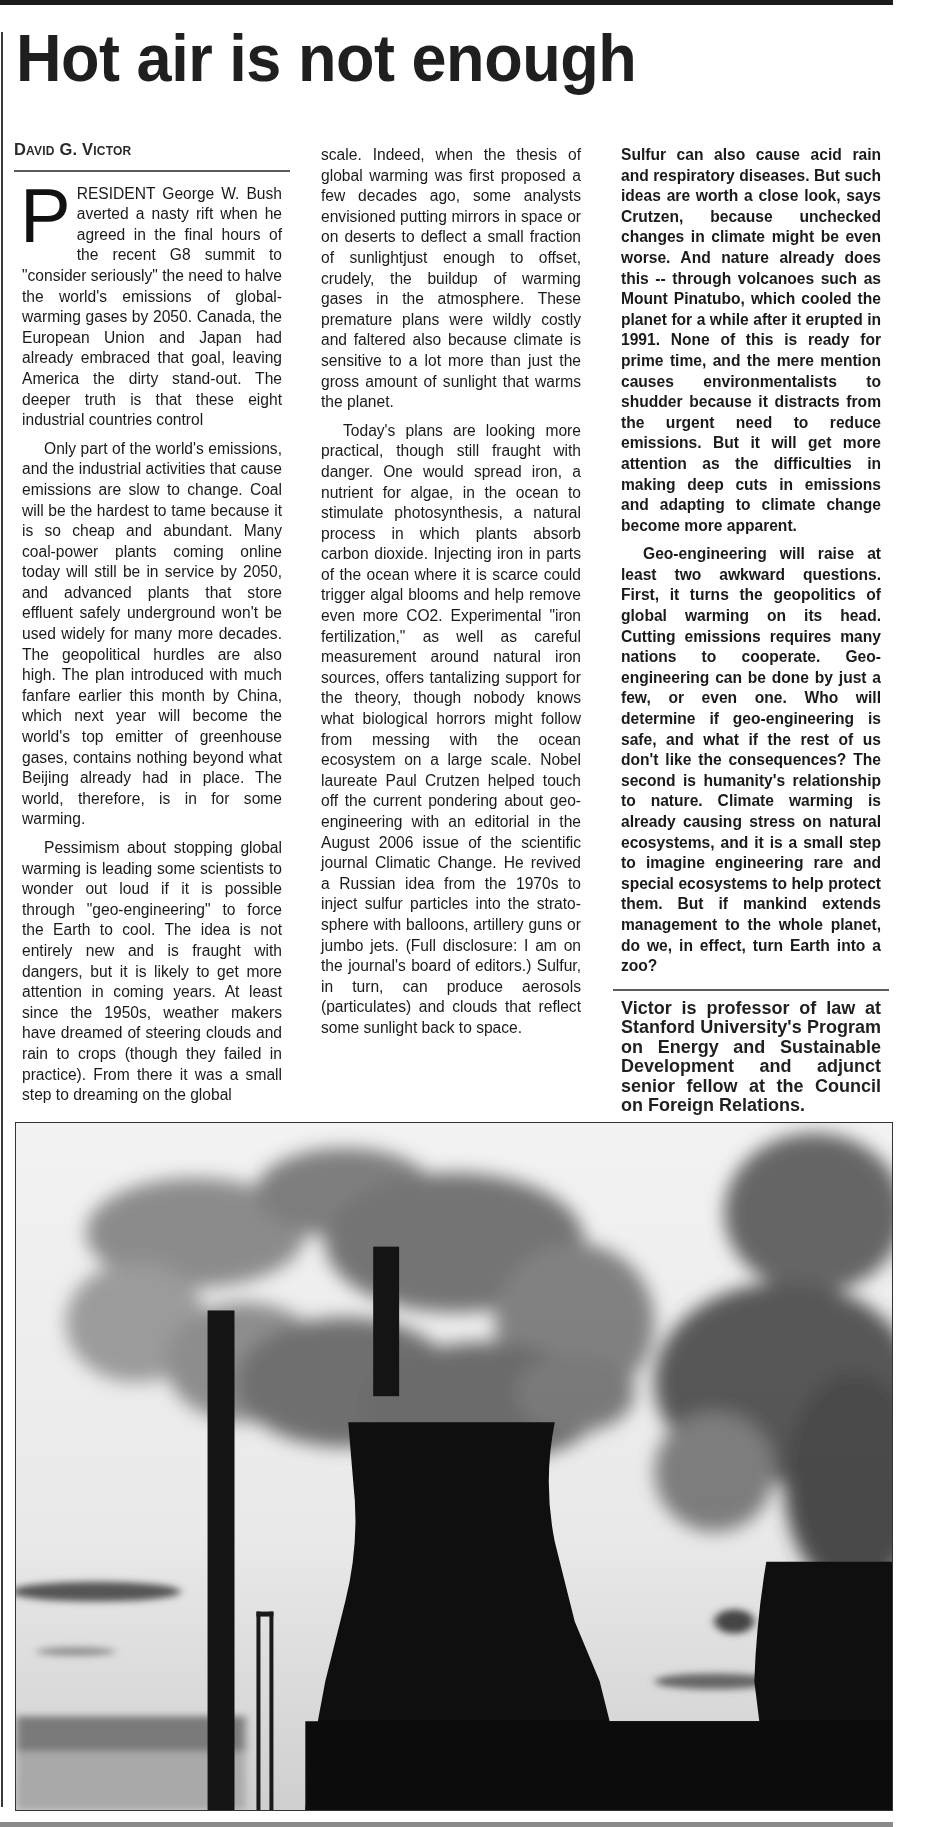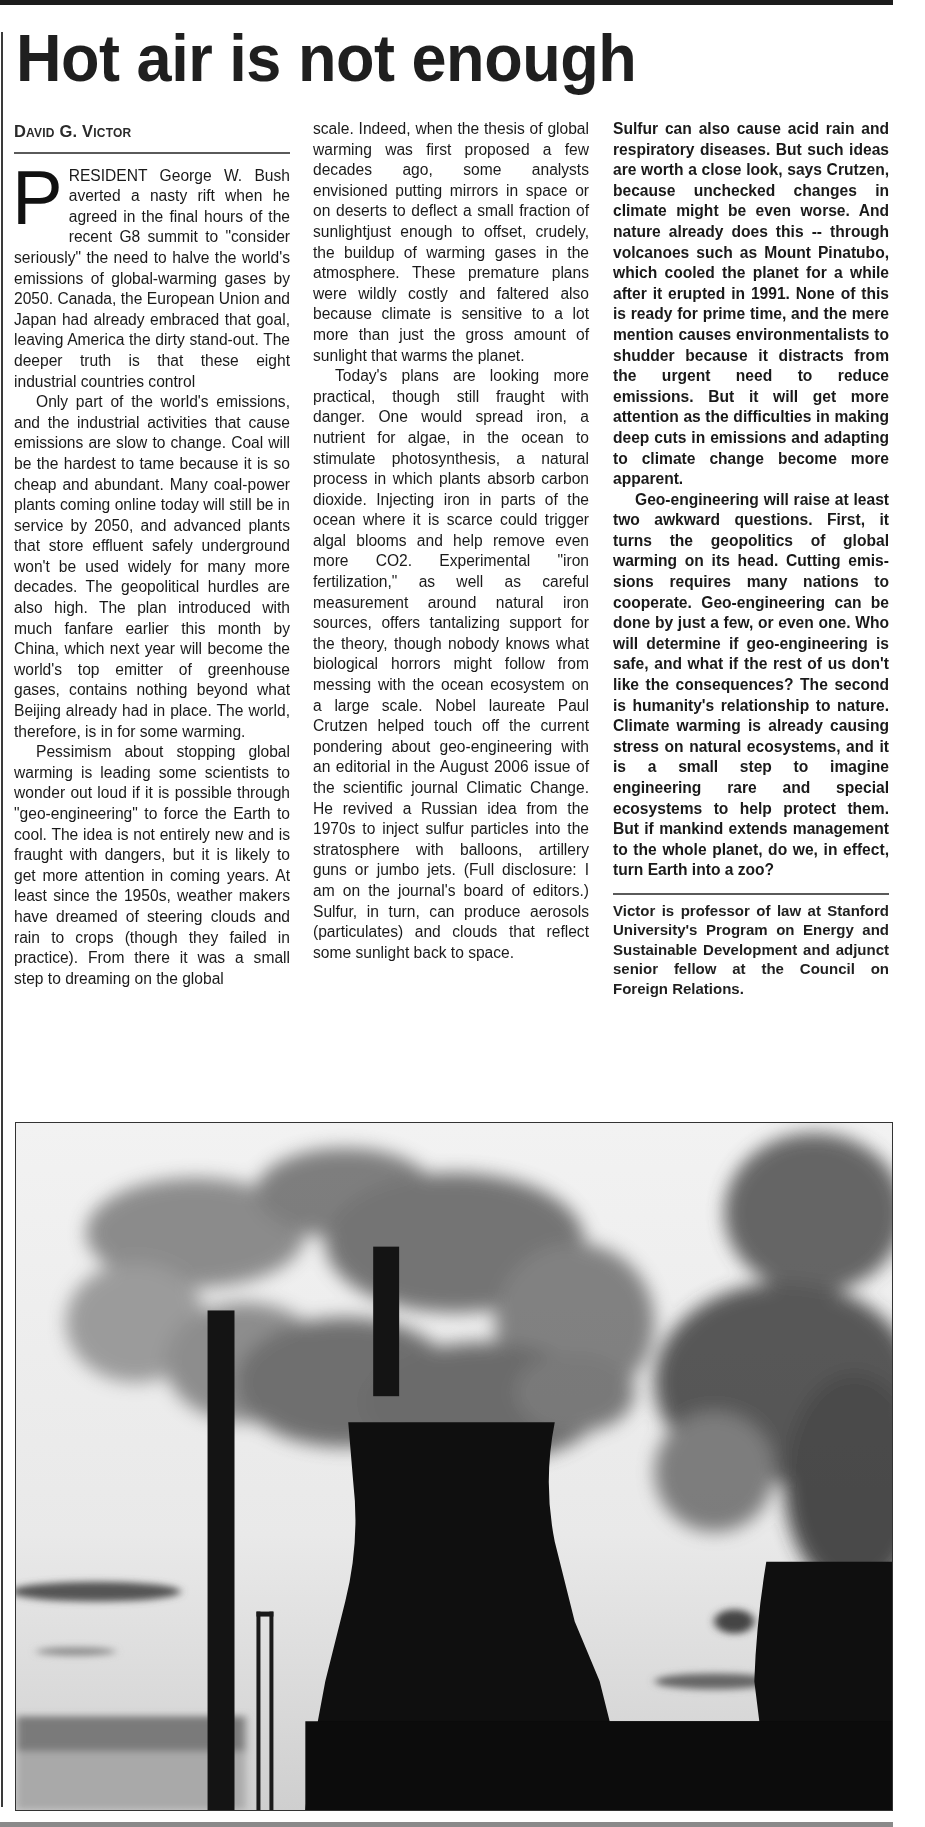--- a/index.html
+++ b/index.html
@@ -1,31 +1,31 @@
 <!DOCTYPE html>
 <html><head>
 <meta charset="utf-8">
 <style>
   html, body { margin: 0; padding: 0; background: #ffffff; }
   body { width: 925px; height: 1827px; position: relative; overflow: hidden; font-family: "Liberation Sans", sans-serif; color: #1a1a1a; }
   .top-bar { position: absolute; left: 0; top: 0; width: 893px; height: 5px; background: #1c1c1c; }
   .left-border { position: absolute; left: 1px; top: 32px; width: 2px; height: 1775px; background: #3a3a3a; }
   .headline { position: absolute; left: 16px; top: 16px; margin: 0; font-family: "Liberation Sans", sans-serif; font-weight: bold; font-size: 66px; line-height: 84px; letter-spacing: -0.5px; color: #1f1f1f; white-space: nowrap; transform: scaleX(0.955); transform-origin: left top; }
-  .col { position: absolute; top: 119px; width: 276px; font-size: 15.6px; line-height: 20.6px; text-align: justify; color: #1a1a1a; }
-  .col p { margin: 0; text-indent: 22px; hyphens: manual; }
+  .col { position: absolute; top: 137px; width: 276px; font-size: 15.6px; line-height: 20.6px; text-align: justify; color: #1a1a1a; }
+  .col p { margin: 8px; text-indent: 22px; hyphens: manual; }
   .col p.noindent { text-indent: 0; }
   .col1 { left: 14px; }
   .col2 { left: 313px; }
   .col3 { left: 613px; font-weight: bold; }
   .byline { font-size: 16.5px; font-weight: bold; letter-spacing: 0.2px; color: #2a2a2a; margin: 2px 0 0 0; text-indent: 0; font-variant: small-caps; }
   .byline-rule { height: 2px; background: #5a5a5a; margin: 10px 0 12px 0; width: 276px; }
   .dropcap { float: left; font-size: 76px; line-height: 58px; height: 60px; margin: 3px 6px 0 -2px; font-weight: normal; font-family: "Liberation Sans", sans-serif; color: #111; }
   .dropcap-text { text-indent: 0 !important; }
   .bio-rule { height: 2px; background: #5a5a5a; margin: 12px 0 6px 0; }
-  .bio { font-size: 15px; line-height: 19.5px; text-align: justify; margin: 0; text-indent: 0 !important; color: #1f1f1f; }
+  .bio { font-size: 18px; line-height: 19.5px; text-align: justify; margin: 0; text-indent: 0 !important; color: #1f1f1f; }
   .copyright { margin-top: 18px !important; }
   .photo { position: absolute; left: 15px; top: 1122px; width: 878px; height: 689px; border: 1px solid #333; box-sizing: border-box; overflow: hidden; background: #f0f0f0; }
   .photo svg { display: block; width: 100%; height: 100%; }
   .bottom-bar { position: absolute; left: 0; top: 1822px; width: 893px; height: 5px; background: #8a8a8a; }
 </style>
 </head>
 <body>
 
 <div class="top-bar"></div>
 <div class="left-border"></div>

